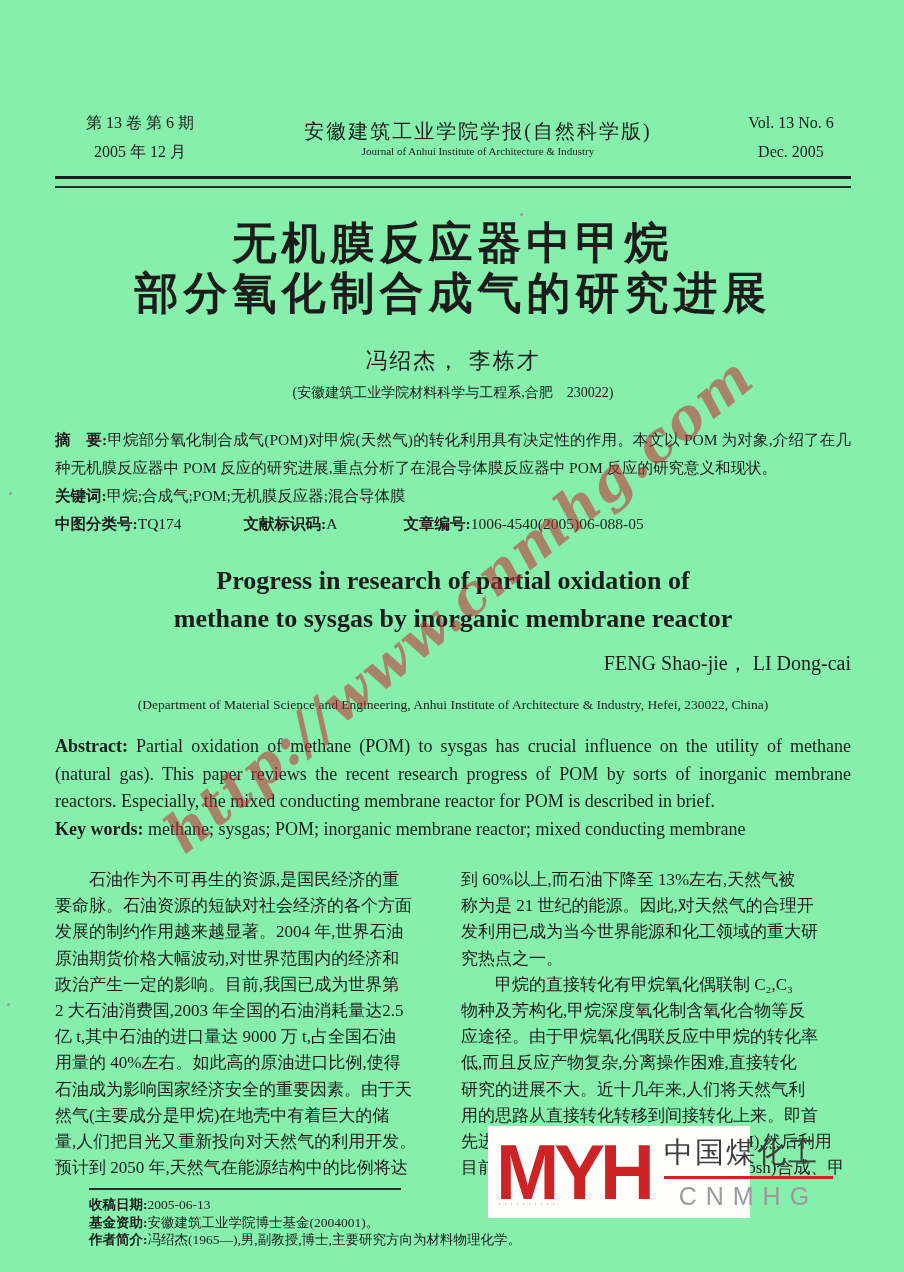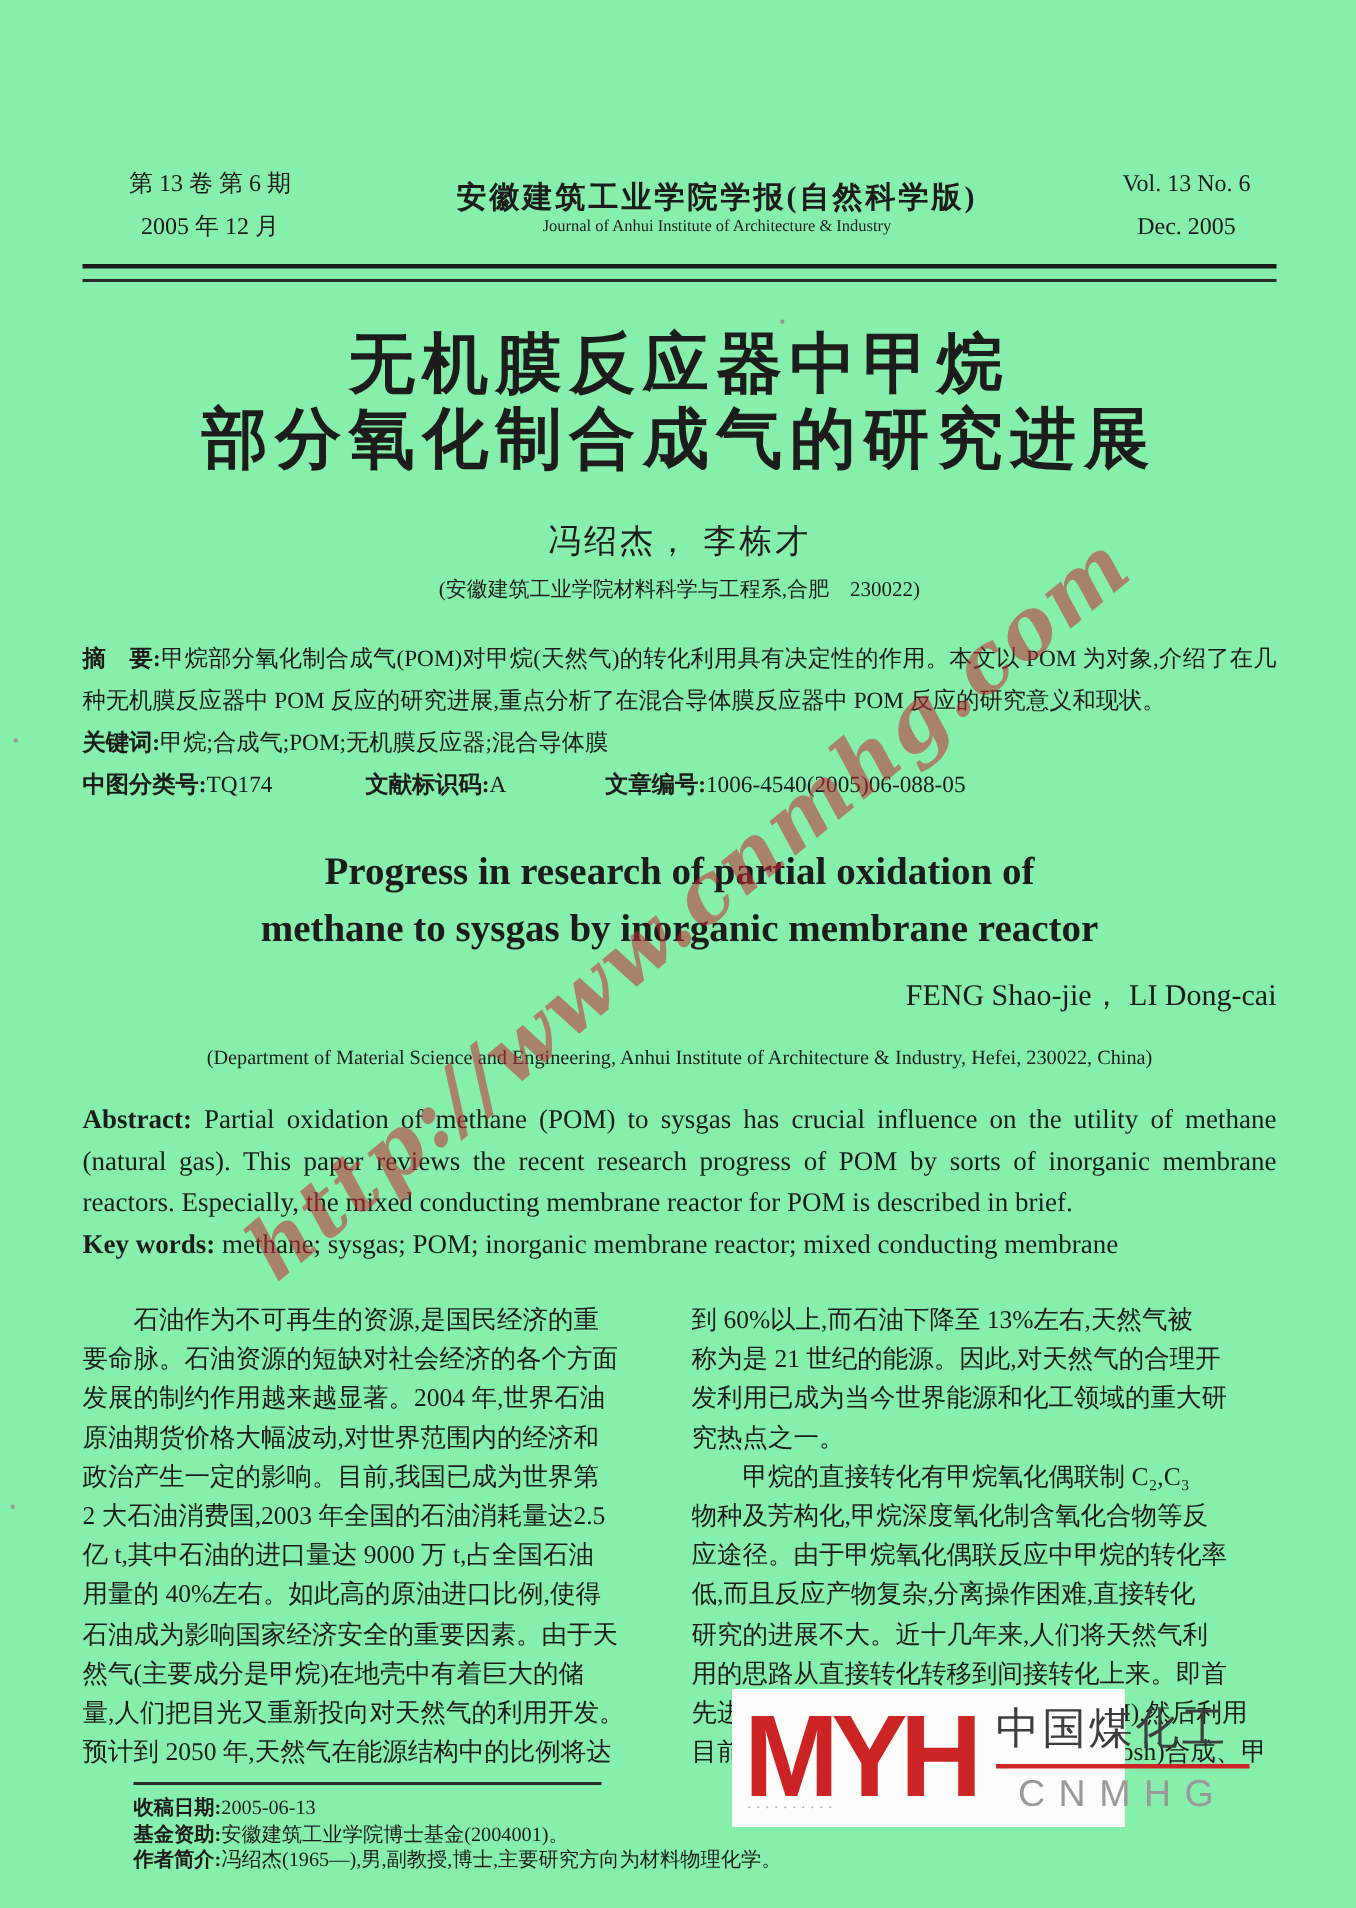--- a/index.html
+++ b/index.html
@@ -7,21 +7,21 @@
     position:relative;width:904px;height:1272px;margin:0 auto;
     background:#86efac;overflow:hidden;color:#1c1c1c;
     font-family:"Liberation Serif","DejaVu Serif",serif;
   }
   .content{position:absolute;left:55px;top:0;width:796px;}
 
   
   .jheader{margin-top:108px;display:flex;align-items:center;justify-content:space-between;}
   .jh-left{width:170px;text-align:center;font-size:16px;line-height:29px;}
   .jh-center{flex:1;text-align:center;}
-  .jh-center .cn{font-size:20px;font-weight:bold;letter-spacing:2px;}
+  .jh-center .cn{font-size:20px;font-weight:normal;letter-spacing:2px;}
   .jh-center .en{font-size:11px;margin-top:0;}
   .jh-right{width:120px;text-align:center;font-size:16px;line-height:29px;}
   .double-rule{margin-top:10px;height:7px;border-top:3px solid #1b1b1b;border-bottom:2px solid #2a2a2a;}
 
   
   .cn-title{margin-top:30px;text-align:center;font-family:"Liberation Sans","DejaVu Sans",sans-serif;
     font-weight:bold;font-size:44px;line-height:50px;letter-spacing:5px;}
   .authors-cn{margin-top:28px;text-align:center;font-size:22px;letter-spacing:2px;}
   .affil-cn{margin-top:8px;text-align:center;font-size:14px;}
 

